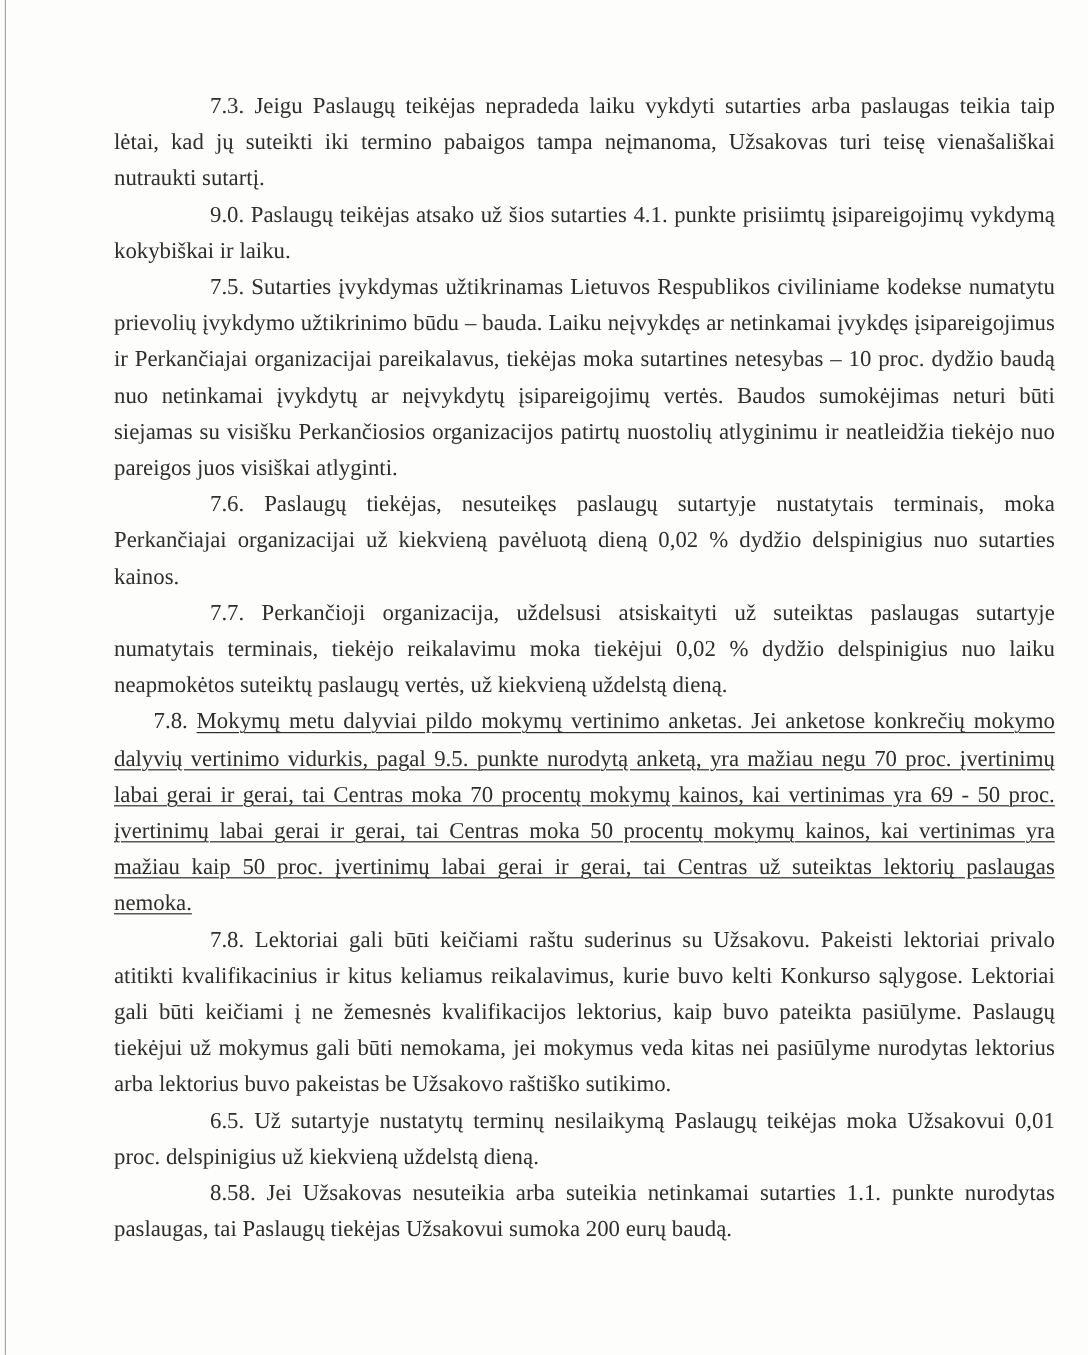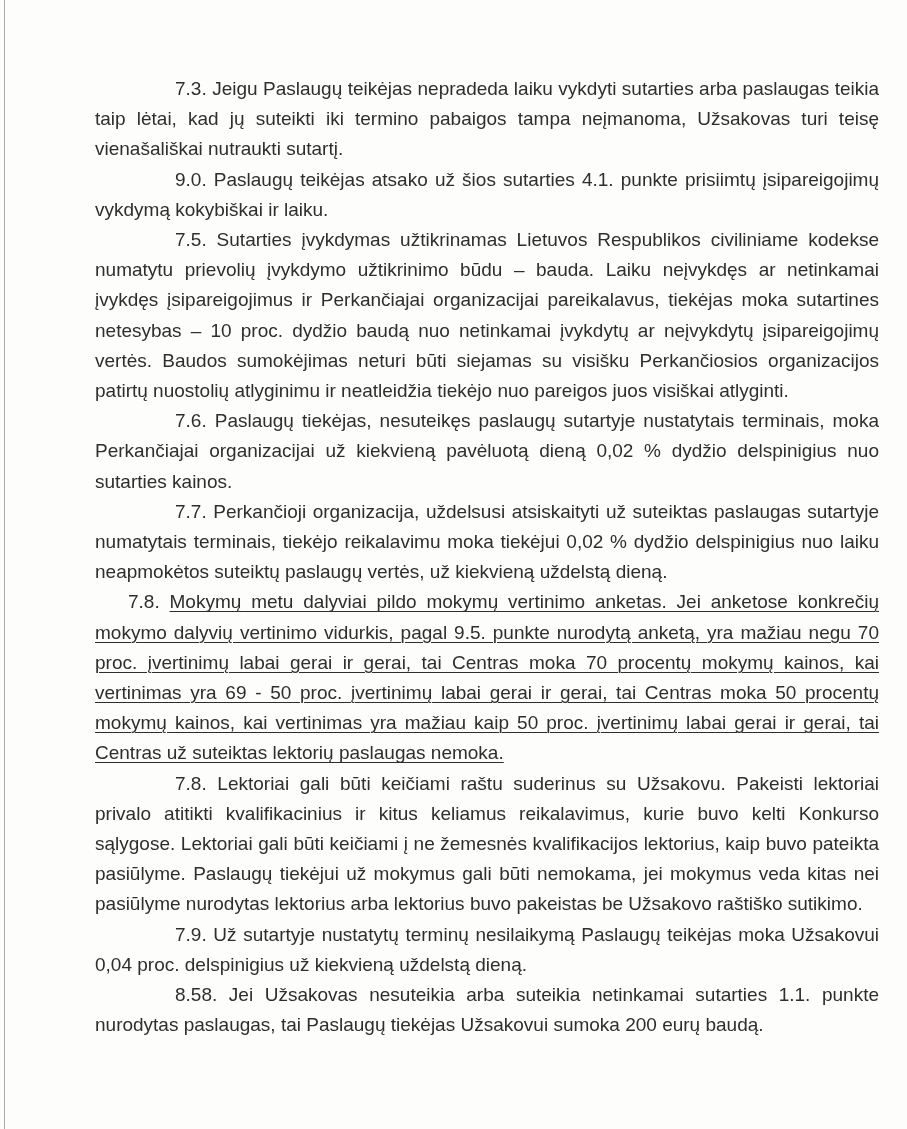--- a/index.html
+++ b/index.html
@@ -19,21 +19,21 @@
     top: 0;
     bottom: 0;
     width: 1px;
     background: #a9a9a9;
   }
   .page-content {
     position: absolute;
     left: 95px;
     right: 28px;
     top: 74px;
-    font-family: Liberation Sans, sans-serif;
+    font-family: Liberation Serif, serif;
     font-size: 19px;
     line-height: 30.2px;
     color: #2e2e2e;
     text-align: justify;
   }
   p.para {
     margin: 0;
     text-indent: 80px;
   }
   p.para.small-indent {
@@ -60,17 +60,17 @@
 
   <p class="para"><span>7.6.</span> <span>Paslaugų tiekėjas, nesuteikęs paslaugų sutartyje nustatytais terminais, moka Perkančiajai organizacijai už kiekvieną pavėluotą dieną 0,02 % dydžio delspinigius nuo sutarties kainos.</span></p>
 
   <p class="para"><span>7.7.</span> <span>Perkančioji organizacija, uždelsusi atsiskaityti už suteiktas paslaugas sutartyje numatytais terminais, tiekėjo reikalavimu moka tiekėjui 0,02 % dydžio delspinigius nuo laiku neapmokėtos suteiktų paslaugų vertės, už kiekvieną uždelstą dieną.</span></p>
 
   <p class="para small-indent"><span>7.8.</span> <span class="u-text">Mokymų metu dalyviai pildo mokymų vertinimo anketas. Jei anketose konkrečių mokymo dalyvių vertinimo vidurkis, pagal 9.5. punkte nurodytą anketą, yra mažiau negu 70 proc. įvertinimų labai gerai ir gerai, tai Centras moka 70 procentų mokymų kainos, kai vertinimas yra 69 - 50 proc. įvertinimų labai gerai ir gerai, tai Centras moka 50 procentų mokymų kainos, kai vertinimas yra mažiau kaip 50 proc. įvertinimų labai gerai ir gerai, tai Centras už suteiktas lektorių paslaugas nemoka.</span></p>
 
 
   <p class="para"><span>7.8.</span> <span>Lektoriai gali būti keičiami raštu suderinus su Užsakovu. Pakeisti lektoriai privalo atitikti kvalifikacinius ir kitus keliamus reikalavimus, kurie buvo kelti Konkurso sąlygose. Lektoriai gali būti keičiami į ne žemesnės kvalifikacijos lektorius, kaip buvo pateikta pasiūlyme. Paslaugų tiekėjui už mokymus gali būti nemokama, jei mokymus veda kitas nei pasiūlyme nurodytas lektorius arba lektorius buvo pakeistas be Užsakovo raštiško sutikimo.</span></p>
 
-  <p class="para"><span>7.9.</span> <span>Už sutartyje nustatytų terminų nesilaikymą Paslaugų teikėjas moka Užsakovui 0,04 proc.  delspinigius už kiekvieną uždelstą dieną.</span></p>
+  <p class="para"><span>6.5.</span> <span>Už sutartyje nustatytų terminų nesilaikymą Paslaugų teikėjas moka Užsakovui 0,01 proc.  delspinigius už kiekvieną uždelstą dieną.</span></p>
 
   <p class="para"><span>8.58.</span> <span>Jei Užsakovas nesuteikia arba suteikia netinkamai sutarties 1.1. punkte nurodytas paslaugas, tai Paslaugų tiekėjas Užsakovui sumoka 200 eurų baudą.</span></p>
 
 </div>
 
 </body></html>

